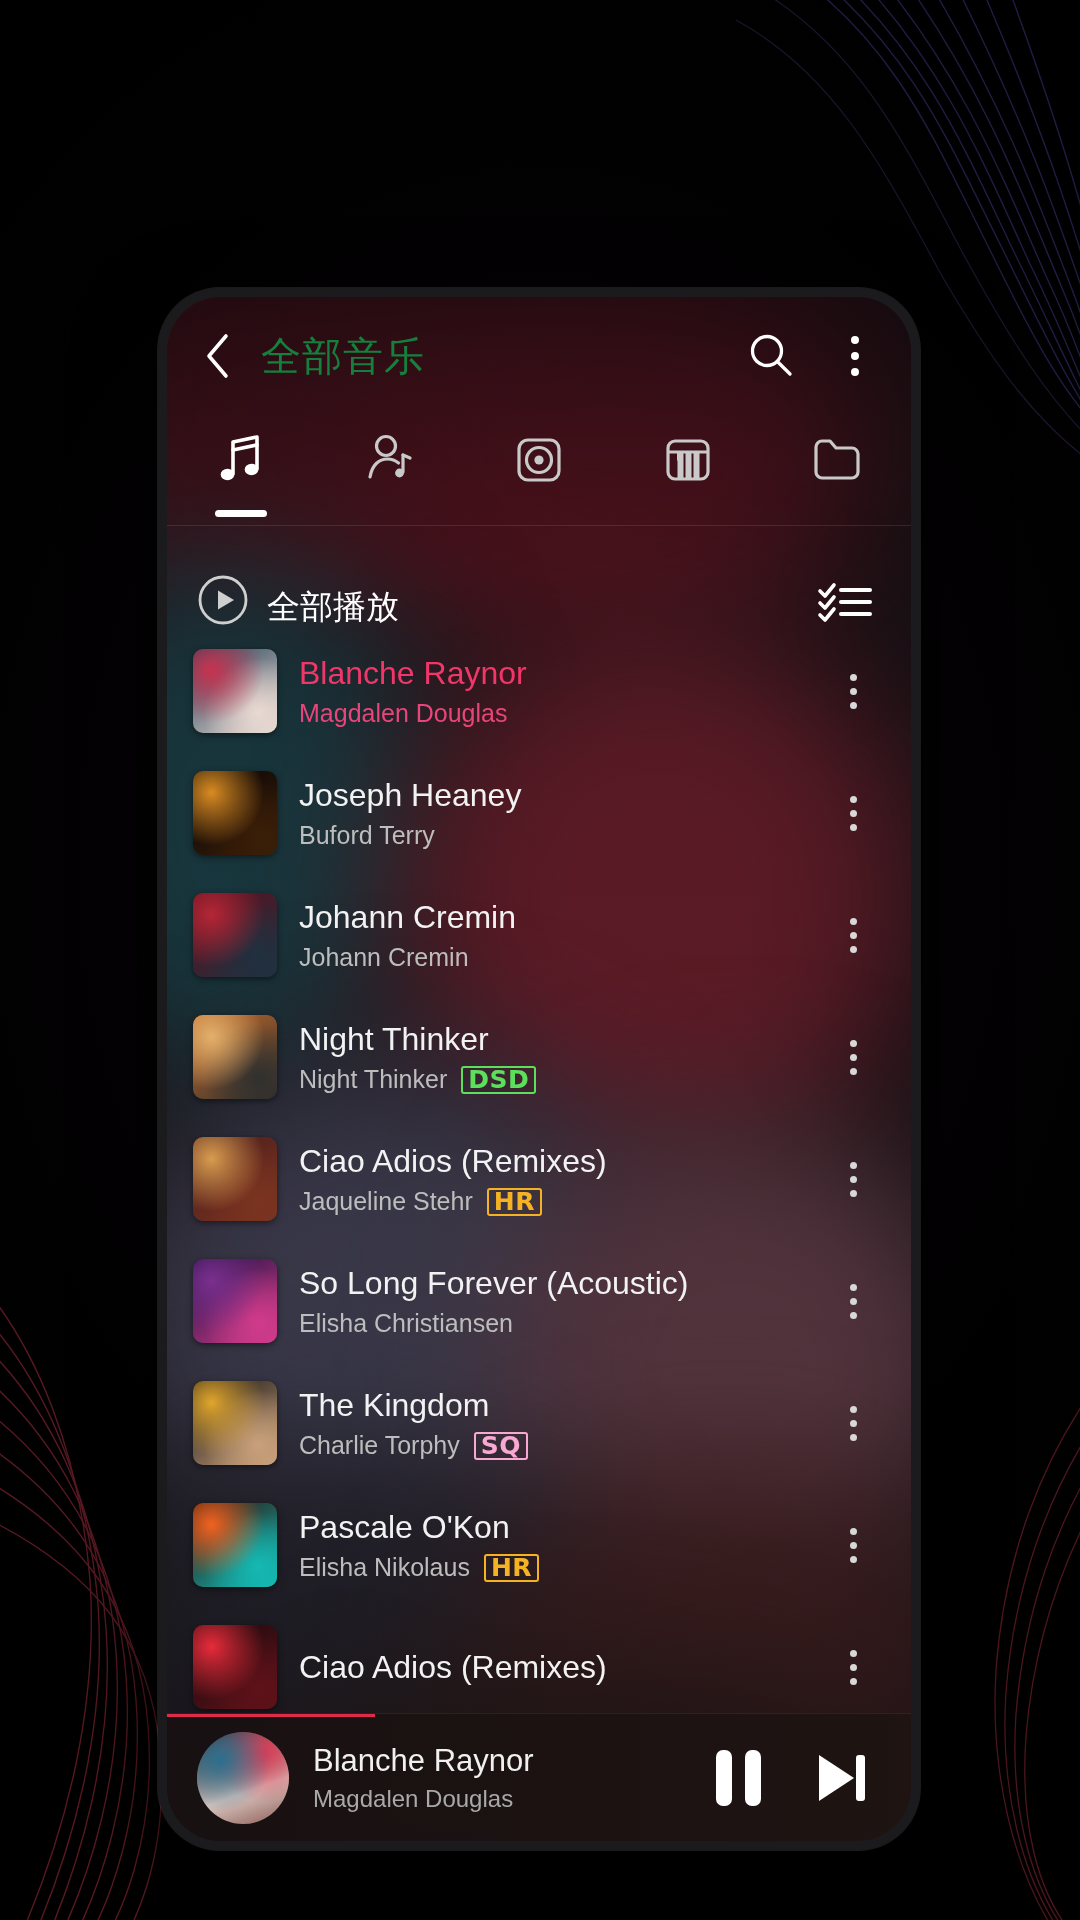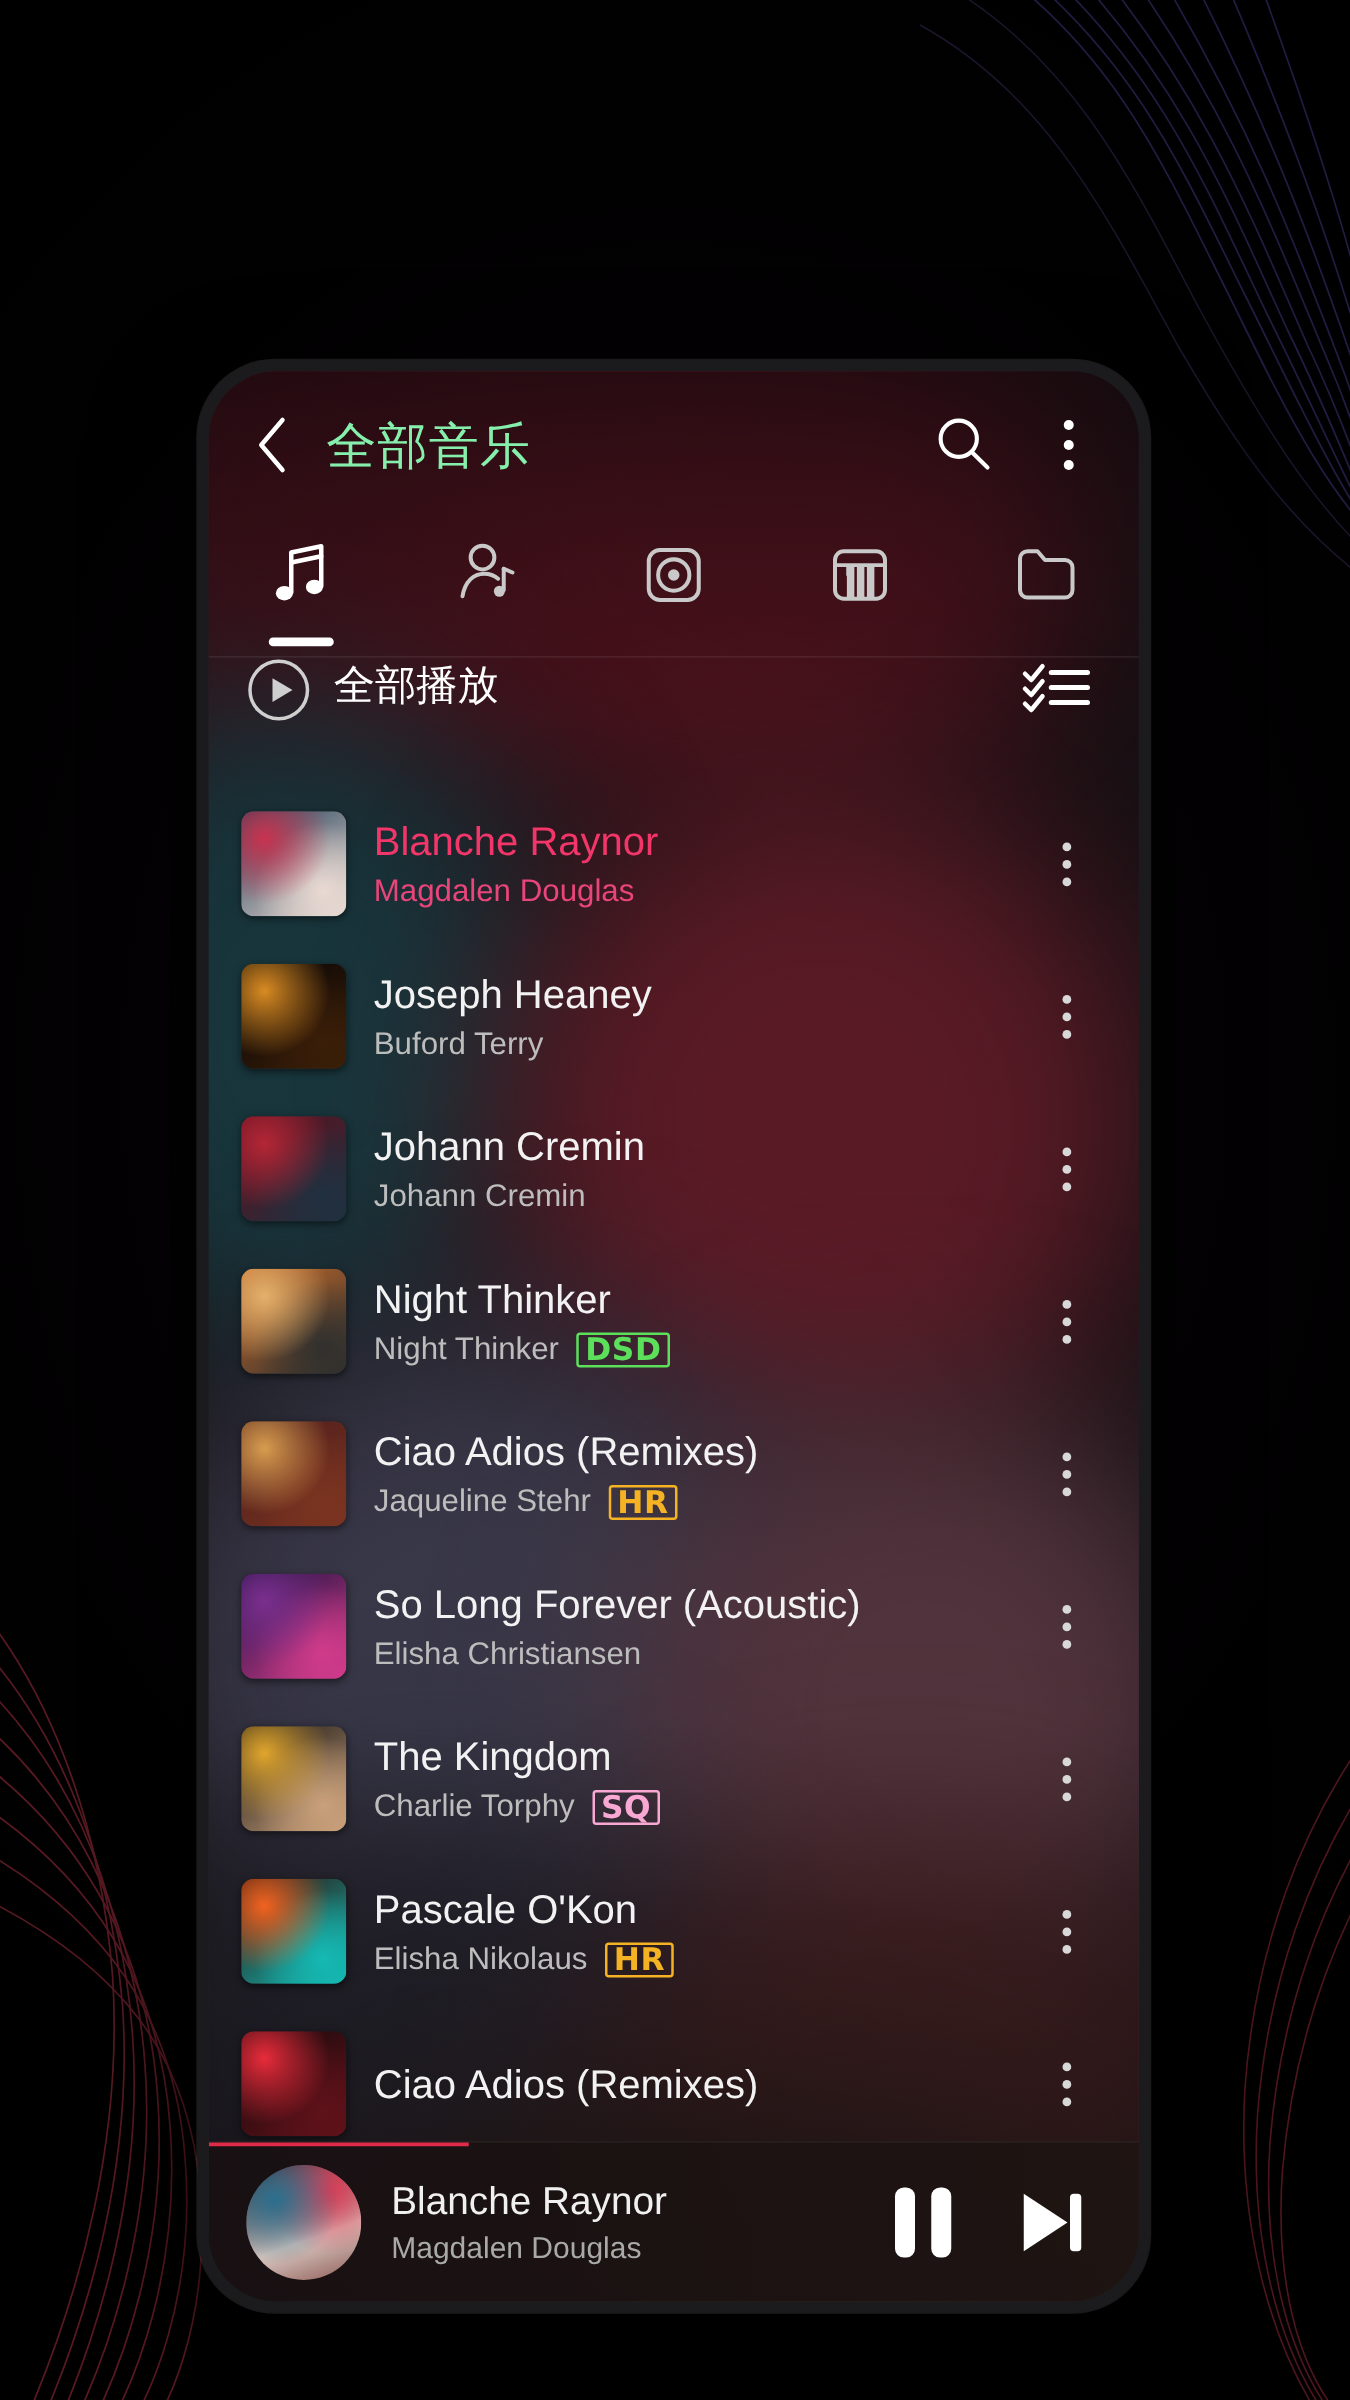--- a/index.html
+++ b/index.html
@@ -55,21 +55,21 @@
   
   #appbar {
     height: 118px;
     flex: 0 0 118px;
     display: flex;
     align-items: center;
     padding: 0 34px 0 28px;
     gap: 6px;
   }
   #appbar .title {
-    color: #86efac;
+    color: #15803d;
     font-size: 40px;
     letter-spacing: 1px;
     margin-left: 14px;
     flex: 1;
     font-family: Liberation Mono, monospace;
   }
   .ic { display:flex; align-items:center; justify-content:center; }
   .back-ic { width: 46px; height: 46px; }
   .search-ic { width: 56px; height: 56px; margin-right: 28px; }
   .more-ic { width: 44px; height: 56px; display:flex; flex-direction:column;
@@ -102,21 +102,21 @@
     background: #fff;
   }
 
   #tabdivider { height:1px; background: rgba(255,255,255,.10); flex:0 0 1px; }
 
   
   #playall {
     flex: 0 0 104px;
     height: 104px;
     display: flex;
-    align-items: flex-start;
+    align-items: flex-end;
     padding: 0 38px 0 30px;
   }
   #playall .pa-label {
     color: #fff; font-size: 33px; margin-left: 18px; flex: 1;
     font-family: "DejaVu Sans", "Liberation Sans", sans-serif;
   }
 
   
   #songlist { flex: 1 1 auto; overflow: hidden; }
   .song-row {

